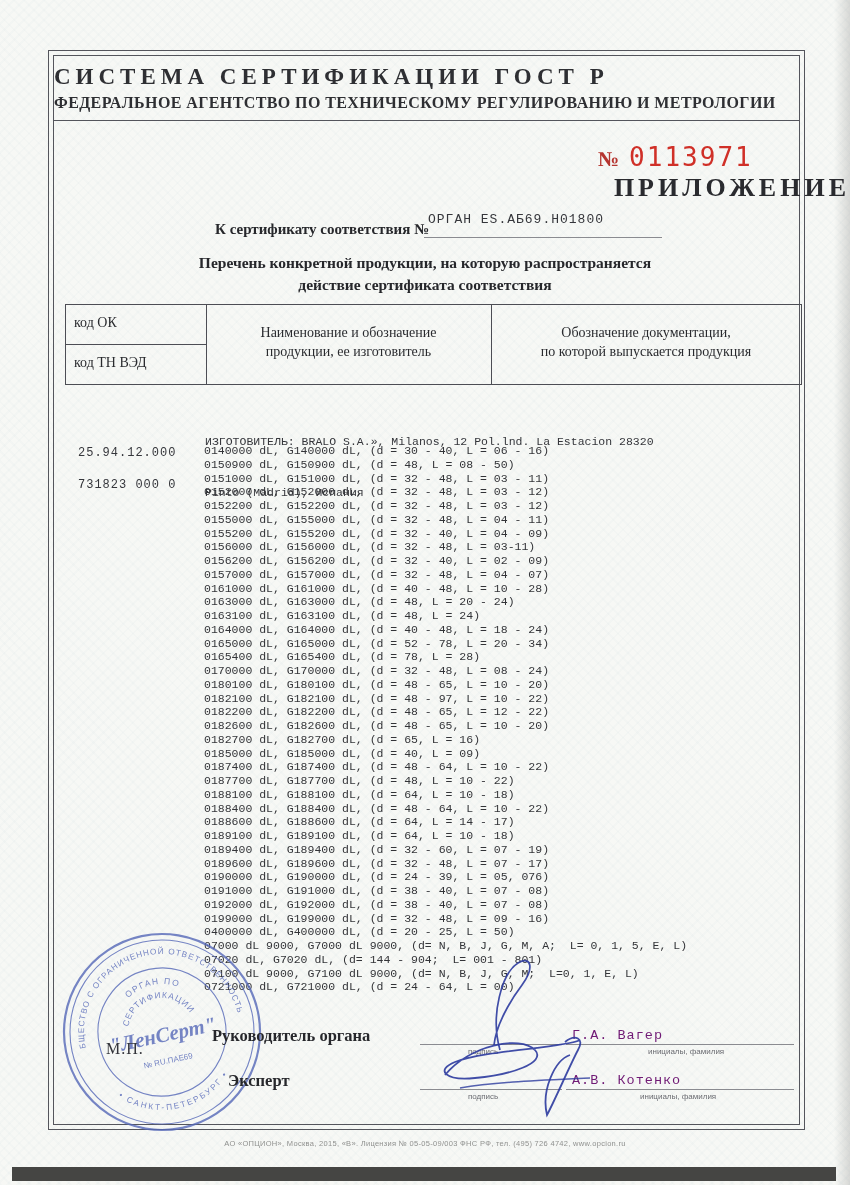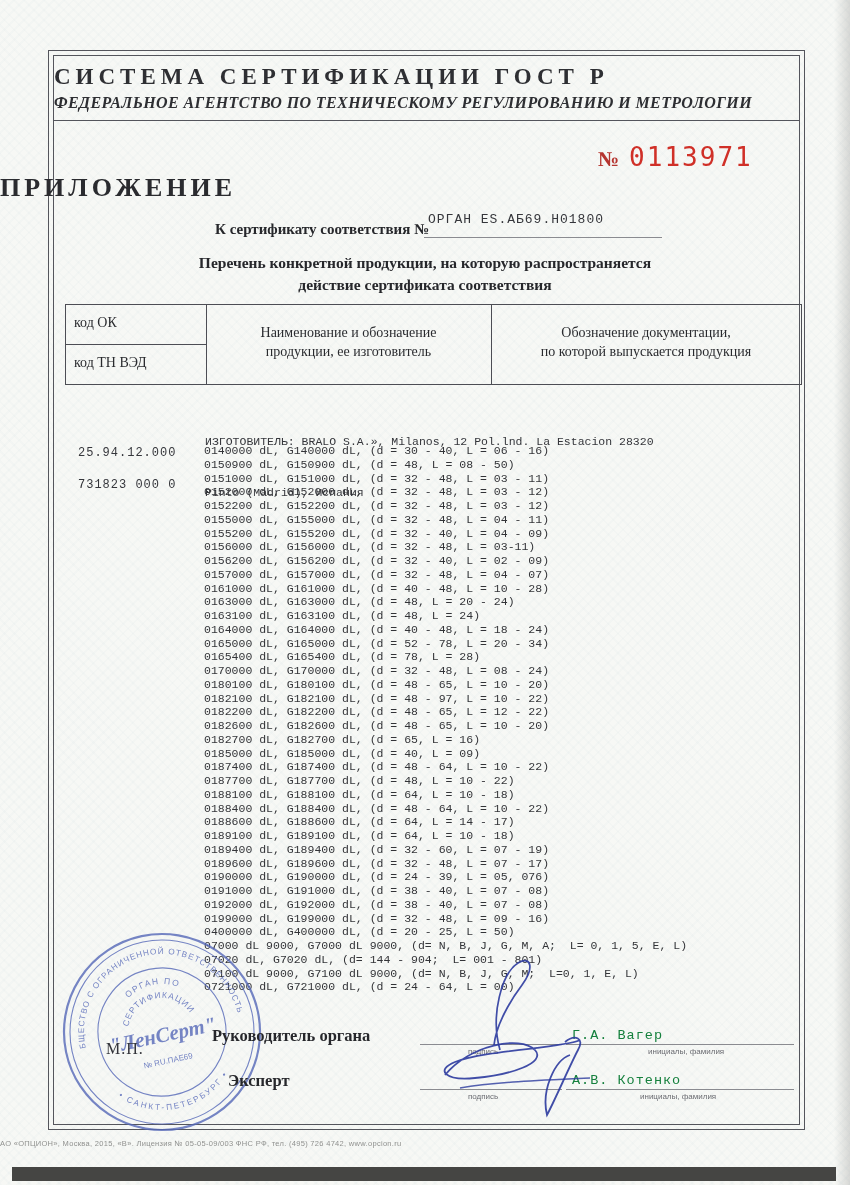--- a/index.html
+++ b/index.html
@@ -12,26 +12,26 @@
       repeating-linear-gradient(-45deg, rgba(150,185,200,.045) 0 2px, transparent 2px 7px);}
   .shadow-right{position:absolute;top:0;right:0;width:16px;height:1185px;
     background:linear-gradient(to right,rgba(0,0,0,0),rgba(0,0,0,.13));}
   .bottom-band{position:absolute;left:12px;right:14px;top:1167px;height:14px;background:#454543;}
   .frame-outer{position:absolute;left:48px;top:50px;width:755px;height:1078px;
     border:1.6px solid #54555c;}
   .frame-inner{position:absolute;inset:4px;border:1px solid #54555c;}
   .title-box{position:absolute;left:0;right:0;top:0;height:64px;border-bottom:1.4px solid #54555c;
     display:flex;flex-direction:column;align-items:flex-start;justify-content:center;gap:4px;}
   .sys-title{font-weight:700;font-size:23px;letter-spacing:5px;color:#2e2f33;}
-  .agency{font-weight:700;font-size:16px;letter-spacing:0.4px;color:#2e2f33;font-style:italic;}
+  .agency{font-weight:700;font-size:16px;letter-spacing:0.4px;color:#2e2f33;}
   .abs{position:absolute;}
   .red-no{left:598px;top:142px;display:flex;align-items:baseline;gap:10px;}
   .red-no .sym{font-size:21px;color:#b53530;font-weight:600;}
   .red-no .digits{font-family:"DejaVu Sans Mono",monospace;font-size:26px;color:var(--accent-red,#d03028);letter-spacing:2px;}
-  .doc-title{left:0;width:850px;top:173px;text-align:left;font-weight:700;font-size:26px;letter-spacing:4px;color:#2a2b2f;}
+  .doc-title{left:0;width:850px;top:173px;text-align:right;font-weight:700;font-size:26px;letter-spacing:4px;color:#2a2b2f;}
   .cert-line-label{left:215px;top:221px;font-weight:700;font-size:15px;color:#26272b;}
   .cert-ref{left:428px;top:212px;font-family:"Liberation Mono",monospace;font-size:13px;letter-spacing:1px;color:#3a3b40;}
   .cert-underline{left:424px;top:237px;width:238px;border-bottom:1px solid #8a8b90;height:0;}
   .subtitle{left:0;width:850px;text-align:center;font-weight:700;font-size:15.5px;color:#26272b;}
   .sub1{top:254px;} .sub2{top:276px;}
   .thead{left:65px;top:304px;width:735px;height:79px;border:1.4px solid #4c4d54;}
   .thead .v1{position:absolute;left:140px;top:0;bottom:0;border-left:1px solid #4c4d54;}
   .thead .v2{position:absolute;left:425px;top:0;bottom:0;border-left:1px solid #4c4d54;}
   .thead .h1{position:absolute;left:0;width:140px;top:39px;border-top:1px solid #4c4d54;}
   .thead .c1a{position:absolute;left:8px;top:10px;font-size:14px;color:#2a2b2f;}
@@ -47,24 +47,24 @@
   .stamp{left:60px;top:930px;width:204px;height:204px;opacity:.8;}
   .mp{left:106px;top:1040px;font-size:16px;color:#33343a;letter-spacing:1px;}
   .sig-role{font-weight:700;font-size:16.5px;color:#26272b;}
   .role1{left:212px;top:1026px;} .role2{left:228px;top:1071px;}
   .sig-line{border-bottom:1px solid #8a8b90;height:0;}
   .sl1a{left:420px;top:1044px;width:142px;} .sl1b{left:566px;top:1044px;width:228px;}
   .sl2a{left:420px;top:1089px;width:142px;} .sl2b{left:566px;top:1089px;width:228px;}
   .under-label{font-family:"Liberation Sans",sans-serif;font-size:8px;color:#6b6c72;}
   .ul1a{left:468px;top:1047px;} .ul1b{left:648px;top:1047px;}
   .ul2a{left:468px;top:1092px;} .ul2b{left:640px;top:1092px;}
-  .sig-name{font-family:"Liberation Mono",monospace;font-size:13.5px;color:#15803d;letter-spacing:1px;}
+  .sig-name{font-family:"Liberation Mono",monospace;font-size:13.5px;color:#701a75;letter-spacing:1px;}
   .name1{left:572px;top:1028px;} .name2{left:572px;top:1073px;}
   .ink{position:absolute;pointer-events:none;}
-  .footer-imprint{left:0;width:850px;top:1139px;
+  .footer-imprint{left:0;width:850px;top:1139px;text-align:center;
     font-family:"Liberation Sans",sans-serif;font-size:7.5px;color:#90918f;letter-spacing:.3px;}
 </style>
 </head>
 <body>
 
 <div class="page">
 
   <div class="shadow-right"></div>
   <div class="bottom-band"></div>
 

